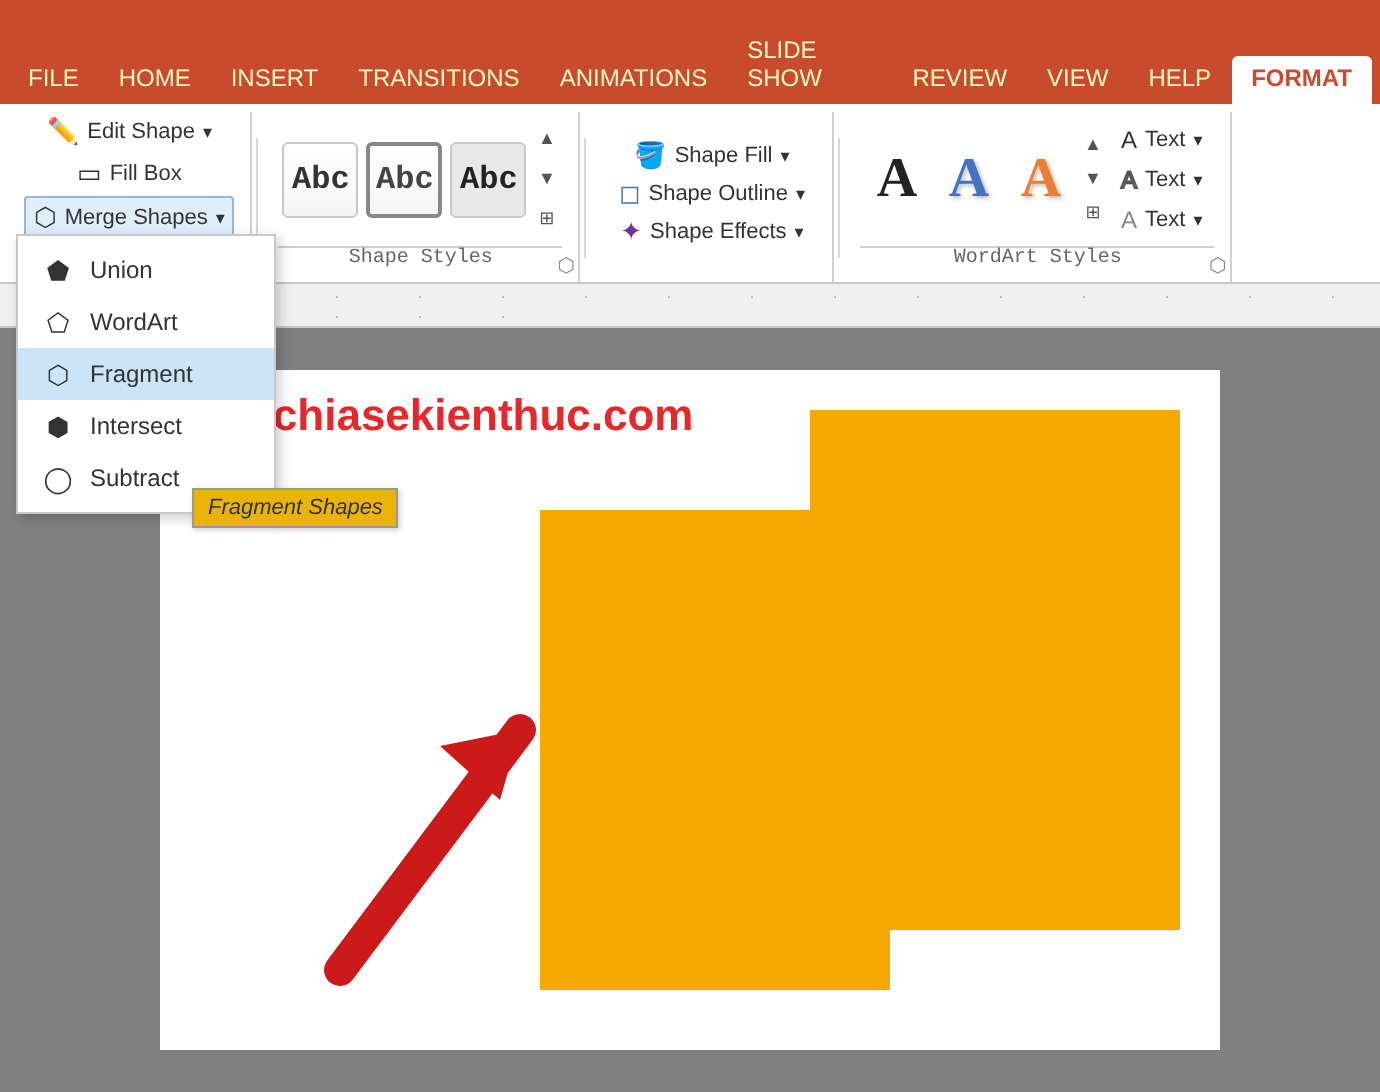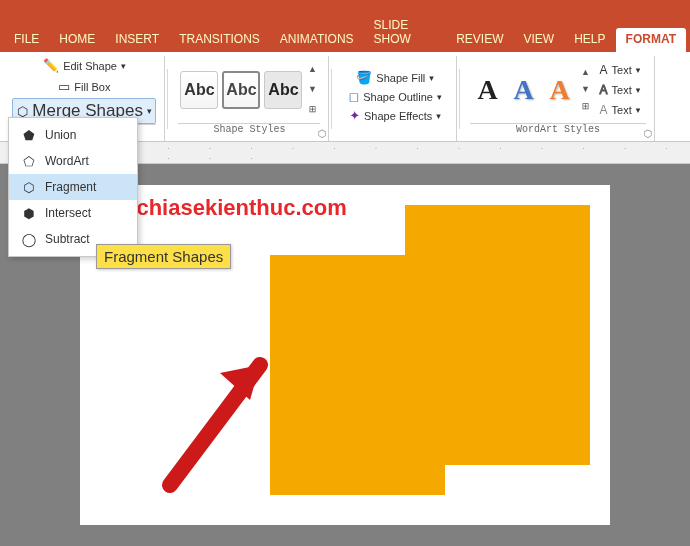--- a/index.html
+++ b/index.html
@@ -172,28 +172,29 @@
       display: flex;
       align-items: center;
       justify-content: center;
     }
 
     
     .tooltip {
       position: absolute;
       top: 192px;
       left: 96px;
-      background: #fde047;
+      background: #eab308;
       border: 1px solid #999;
       padding: 3px 7px;
-      font-size: 15px;
+      font-size: 11px;
       color: #333;
       z-index: 200;
       white-space: nowrap;
       box-shadow: 1px 1px 3px rgba(0,0,0,0.2);
+      font-style: italic;
     }
 
     
     .slide-area {
       display: flex;
       flex-direction: row;
       height: calc(546px - 22px - 30px - 90px - 22px);
       background: #808080;
     }
 
@@ -270,20 +271,21 @@
       width: 1px;
       height: 60px;
       background: #d8d8d8;
       margin: 0 2px;
       align-self: center;
     }
 
     .styles-abc-row {
       display: flex;
       flex-direction: row;
+      font-family: Liberation Mono, monospace;
     }
 
     .expand-btn {
       width: 16px;
       height: 60px;
       display: flex;
       flex-direction: column;
       justify-content: space-around;
       align-items: center;
       cursor: pointer;
@@ -361,21 +363,21 @@
         <span style="font-size:9px;">▾</span>
       </div>
 
       <div class="ribbon-btn-sm" style="flex-direction:row; gap:4px; font-size:11px; padding:2px 4px;">
         <span style="font-size:13px;">▭</span>
         <span style="font-size:11px;">Fill Box</span>
       </div>
 
       <div class="ribbon-btn-sm" style="flex-direction:row; gap:4px; font-size:11px; padding:2px 4px; background:#e0eefc; border:1px solid #90b8e0;">
         <span style="font-size:13px;">⬡</span>
-        <span style="font-size:17px;">Merge Shapes</span>
+        <span style="font-size:11px;">Merge Shapes</span>
         <span style="font-size:9px;">▾</span>
       </div>
     </div>
     <div class="section-group-label" style="border-top:1px solid #d0d0d0; font-size:10px; color:#666; padding-top:2px;">Insert Shapes</div>
   </div>
 
   <div class="ribbon-divider"></div>
 
   <div class="ribbon-group" style="min-width:130px; position:relative;">
     <div class="ribbon-group-content" style="flex-direction:row; gap:0px; align-items:center;">

